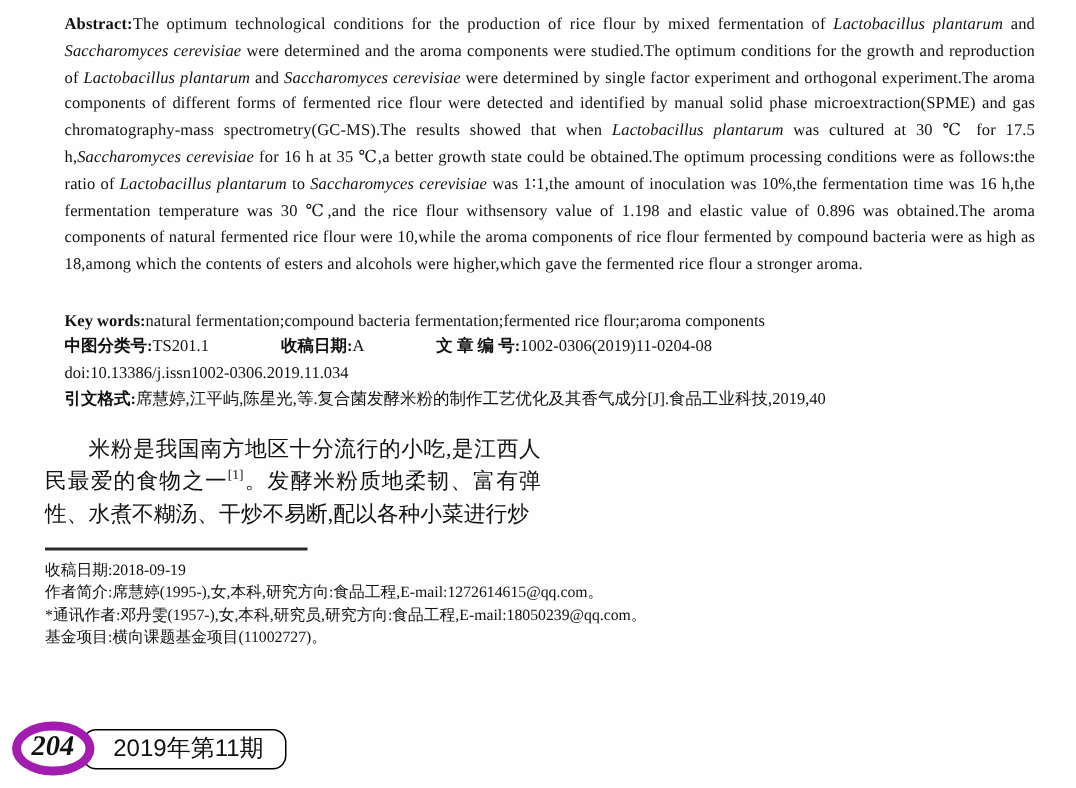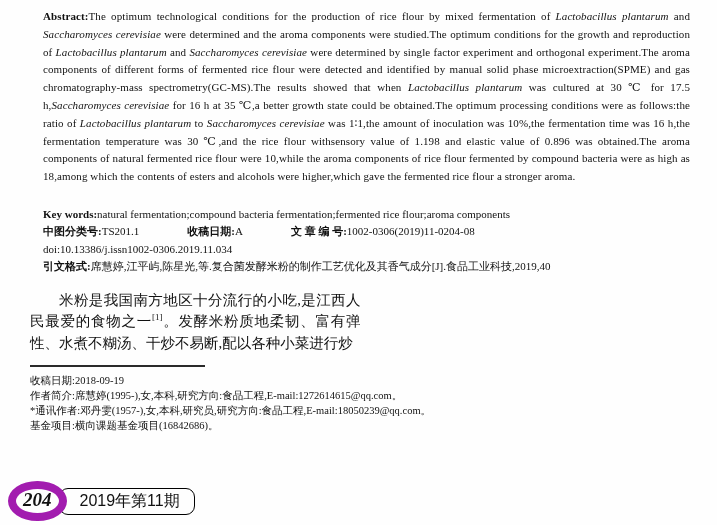--- a/index.html
+++ b/index.html
@@ -64,21 +64,21 @@
     position:absolute;
     left:8px; top:481px;
     display:flex;
     align-items:center;
   }
   .page-num{
     position:relative; z-index:2;
     display:inline-block;
     font-weight:bold; font-style:italic;
     font-size:19px;
-    border:8px solid #a21caf;
+    border:6px solid #a21caf;
     border-radius:50%;
     padding:0px 7px 2px 7px;
     background:#fefefe;
   }
   .issue-box{
     display:inline-block;
     margin-left:-8px; z-index:1;
     border:1.5px solid #000;
     border-radius:9px;
     padding:2px 14px 2px 20px;
@@ -109,21 +109,21 @@
     </div>
     <div class="col">
     </div>
   </div>
 
   <div class="footnotes">
     <hr class="fn-rule">
     <p class="fn-line"><span class="label">收稿日期:</span><span>2018-09-19</span></p>
     <p class="fn-line"><span class="label">作者简介:</span><span>席慧婷(1995-),女,本科,研究方向:食品工程,E-mail:1272614615@qq.com。</span></p>
     <p class="fn-line"><span class="label">*通讯作者:</span><span>邓丹雯(1957-),女,本科,研究员,研究方向:食品工程,E-mail:18050239@qq.com。</span></p>
-    <p class="fn-line"><span class="label">基金项目:</span><span>横向课题基金项目(16842686)。</span></p>
+    <p class="fn-line"><span class="label">基金项目:</span><span>横向课题基金项目(11002727)。</span></p>
   </div>
 
   <div class="page-footer">
     <span class="page-num">204</span>
     <span class="issue-box">2019年第11期</span>
   </div>
 
 </div>
 
 </body></html>

